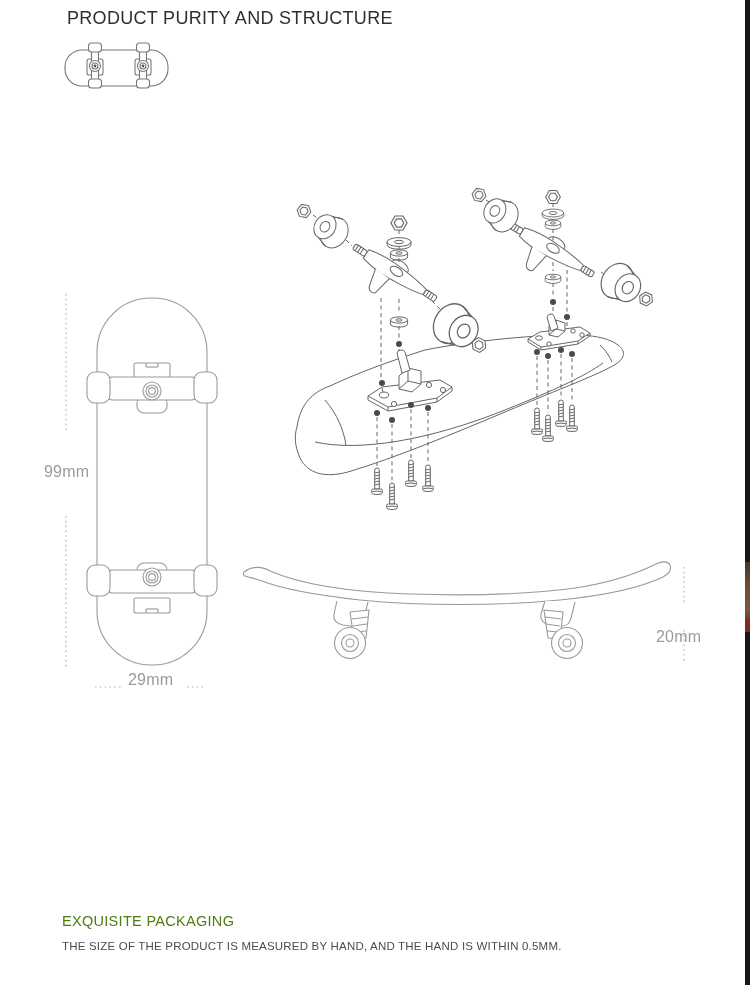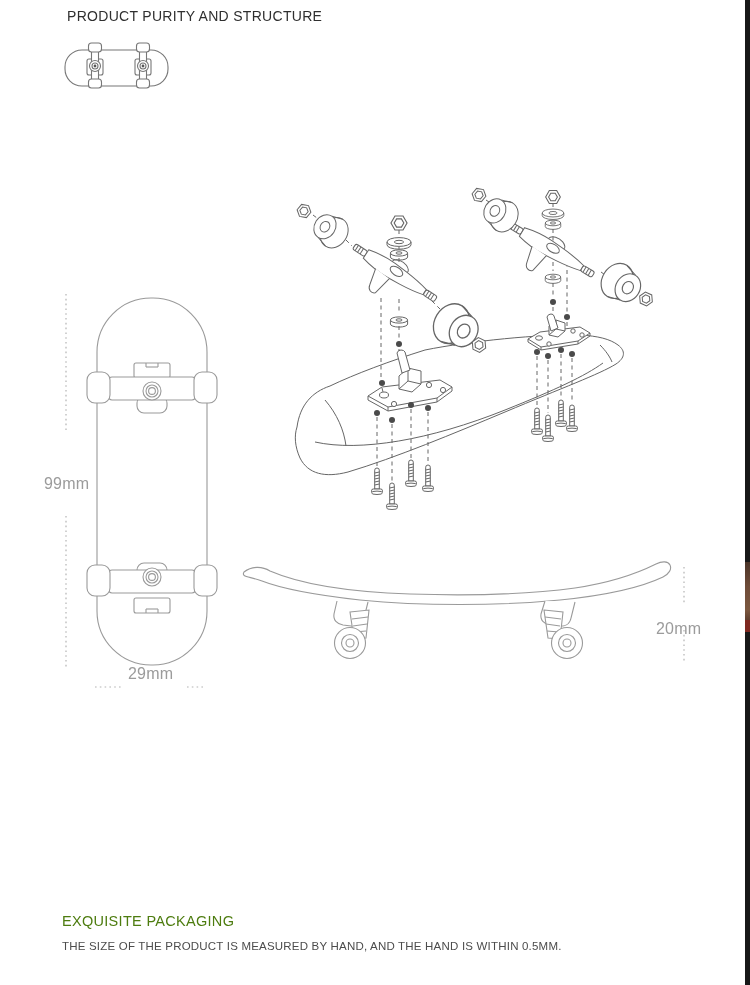--- a/index.html
+++ b/index.html
@@ -1,22 +1,22 @@
 <!DOCTYPE html>
 <html><head>
 <meta charset="utf-8">
 <style>
   html,body{margin:0;padding:0;background:#ffffff;}
   .page{position:relative;width:750px;height:985px;background:#ffffff;overflow:hidden;
         font-family:"Liberation Sans", sans-serif;}
-  .title{position:absolute;left:67px;top:8px;font-size:14px;color:#2f2f2f;letter-spacing:.3px;}
-  .dim-label{position:absolute;font-size:16px;color:#9b9b9b;letter-spacing:.2px;margin-top:12px;}
+  .title{position:absolute;left:67px;top:8px;font-size:18px;color:#2f2f2f;letter-spacing:.3px;}
+  .dim-label{position:absolute;font-size:16px;color:#9b9b9b;letter-spacing:.2px;}
   .lbl-99{left:44px;top:463px;}
-  .lbl-29{left:128px;top:653px;}
-  .lbl-20{left:656px;top:608px;}
+  .lbl-29{left:128px;top:671px;}
+  .lbl-20{left:656px;top:628px;}
   .foot-title{position:absolute;left:62px;top:913px;font-size:14.5px;color:#4d7c0f;letter-spacing:.3px;}
   .foot-note{position:absolute;left:62px;top:940px;font-size:11.5px;color:#4c4c4c;letter-spacing:.2px;}
   .drawing{position:absolute;left:0;top:0;}
   .edge-strip{position:absolute;right:0;top:0;width:5px;height:985px;background:#181818;}
   .edge-brown{position:absolute;left:0;top:562px;width:5px;height:60px;
               background:linear-gradient(180deg,#4a3428,#6e4b38 40%,#7b573f 80%,#5a3a2c);}
   .edge-red{position:absolute;left:0;top:620px;width:5px;height:12px;background:#7e2820;}
 </style>
 </head>
 <body>

